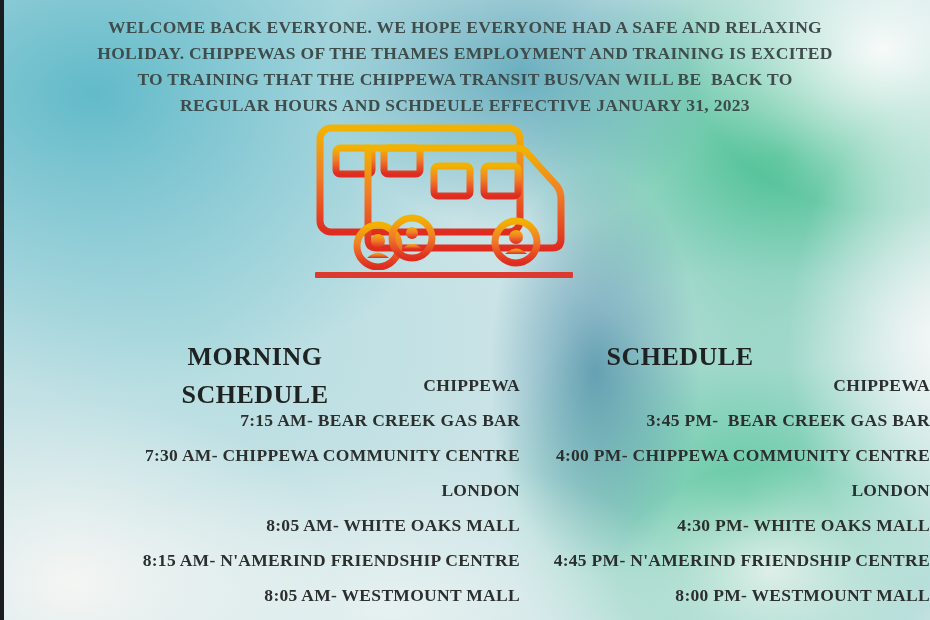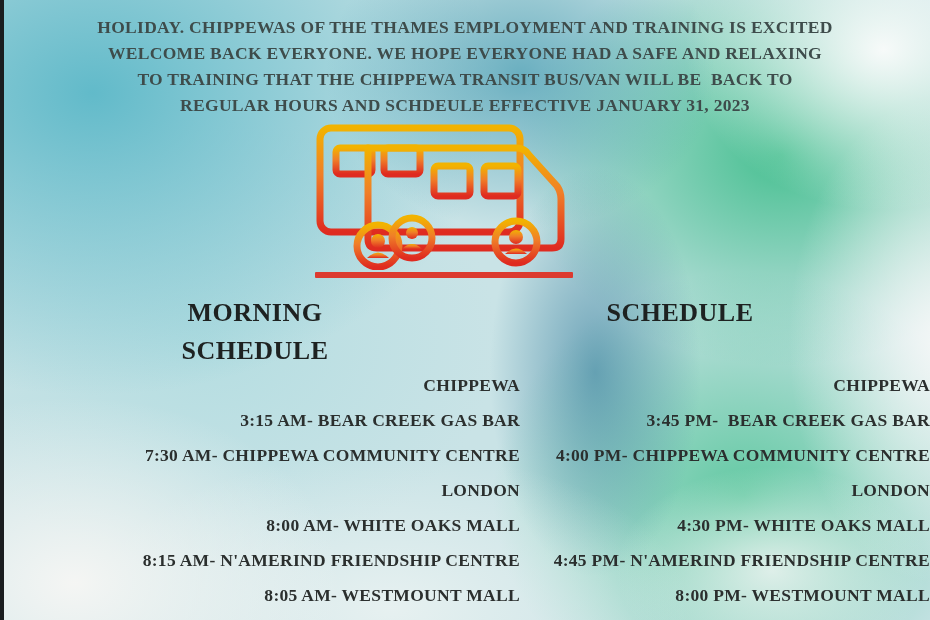--- a/index.html
+++ b/index.html
@@ -62,20 +62,21 @@
   }
 
   .col-title {
     position: absolute;
     text-align: center;
     color: #1e2221;
     font-size: 26px;
     font-weight: 700;
     line-height: 38px;
     letter-spacing: 0.5px;
+    margin-top: 44px;
   }
   .col-title.morning { left: 100px; top: 294px; width: 310px; }
   .col-title.afternoon { left: 535px; top: 294px; width: 290px; }
 
   .schedule-list {
     position: absolute; top: 368px;
     color: #2b2f2e;
     font-size: 17.5px;
     font-weight: 700;
     letter-spacing: 0.3px;
@@ -90,22 +91,22 @@
   }
 </style>
 </head>
 <body>
 
 <div class="poster">
 
   <div class="left-border"></div>
 
   <div class="header-text">
+    <div class="line">WELCOME BACK EVERYONE. WE HOPE EVERYONE HAD A SAFE AND RELAXING</div>
     <div class="line">HOLIDAY. CHIPPEWAS OF THE THAMES EMPLOYMENT AND TRAINING IS EXCITED</div>
-    <div class="line">WELCOME BACK EVERYONE. WE HOPE EVERYONE HAD A SAFE AND RELAXING</div>
     <div class="line">TO TRAINING THAT THE CHIPPEWA TRANSIT BUS/VAN WILL BE  BACK TO</div>
     <div class="line">REGULAR HOURS AND SCHDEULE EFFECTIVE JANUARY 31, 2023</div>
   </div>
 
   <div class="bus-wrap">
     <svg width="274" height="150" viewBox="0 0 274 150" xmlns="http://www.w3.org/2000/svg">
       <defs>
         <linearGradient id="busgrad" x1="0" y1="0" x2="0" y2="1">
           <stop offset="0" stop-color="#F2B300"></stop>
           <stop offset="0.45" stop-color="#F07E28"></stop>
@@ -148,24 +149,24 @@
     <div>MORNING</div>
     <div>SCHEDULE</div>
   </div>
 
   <div class="col-title afternoon">
     <div>SCHEDULE</div>
   </div>
 
   <div class="schedule-list morning">
     <div class="schedule-item">CHIPPEWA</div>
-    <div class="schedule-item">3:15 AM- BEAR CREEK GAS BAR</div>
+    <div class="schedule-item">7:15 AM- BEAR CREEK GAS BAR</div>
     <div class="schedule-item">7:30 AM- CHIPPEWA COMMUNITY CENTRE</div>
     <div class="schedule-item">LONDON</div>
-    <div class="schedule-item">8:00 AM- WHITE OAKS MALL</div>
+    <div class="schedule-item">8:05 AM- WHITE OAKS MALL</div>
     <div class="schedule-item">8:15 AM- N'AMERIND FRIENDSHIP CENTRE</div>
     <div class="schedule-item">8:05 AM- WESTMOUNT MALL</div>
   </div>
 
   <div class="schedule-list afternoon">
     <div class="schedule-item">CHIPPEWA</div>
     <div class="schedule-item">3:45 PM-  BEAR CREEK GAS BAR</div>
     <div class="schedule-item">4:00 PM- CHIPPEWA COMMUNITY CENTRE</div>
     <div class="schedule-item">LONDON</div>
     <div class="schedule-item">4:30 PM- WHITE OAKS MALL</div>

